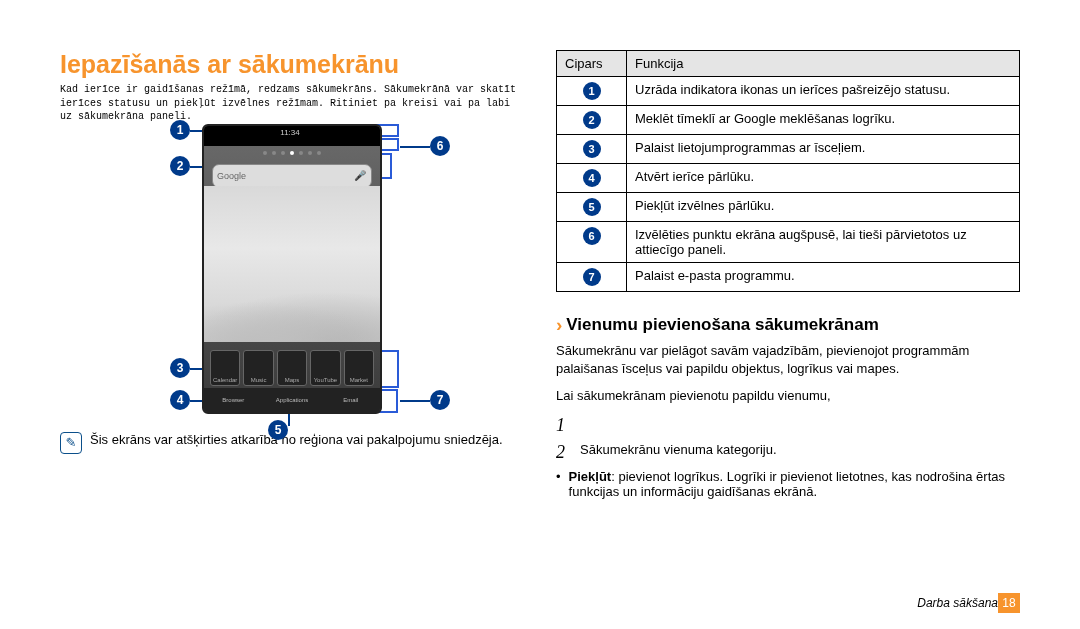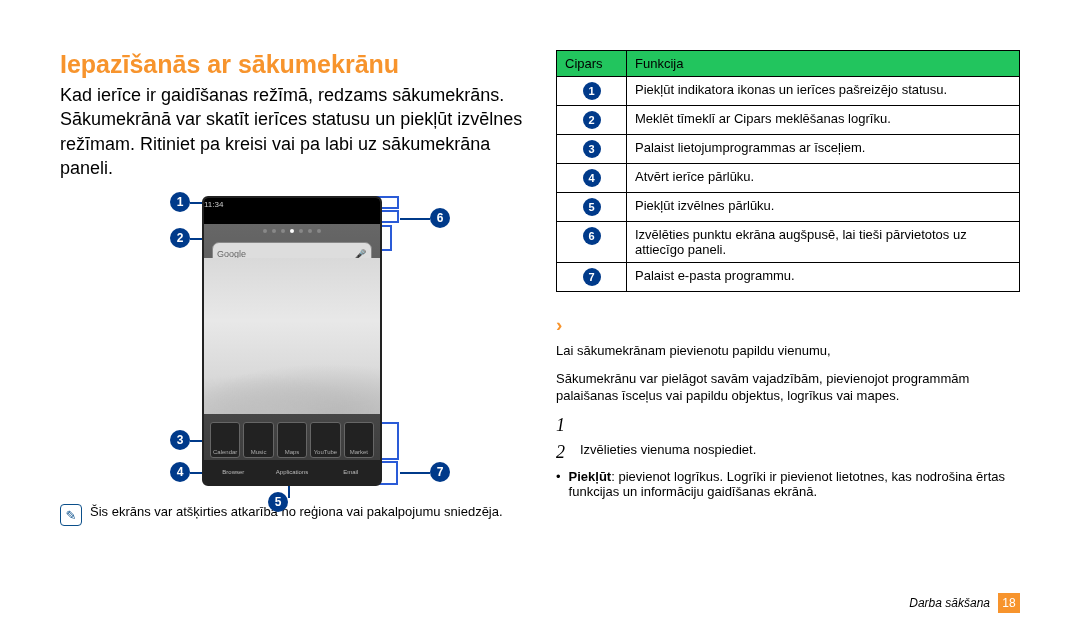--- a/index.html
+++ b/index.html
@@ -19,42 +19,42 @@
   .col {
     flex: 1;
     min-width: 0;
   }
   .left .title {
     color: #f7942d;
     font-size: 25px;
     font-weight: 600;
     margin-bottom: 4px;
   }
-  .intro { font-size: 18px; line-height: 1.35; margin-bottom: 16px; }
+  .intro { font-size: 10px; line-height: 1.35; margin-bottom: 0; font-family: Liberation Mono, monospace; }
   .phone-wrap {
     display: flex;
     justify-content: center;
     position: relative;
     margin-bottom: 18px;
   }
   .phone {
     width: 180px;
     height: 290px;
     background: linear-gradient(#6b6b6b, #3a3a3a);
     border: 2px solid #222;
     border-radius: 6px;
     position: relative;
     overflow: hidden;
   }
   .phone .statusbar {
-    height: 26px;
+    height: 20px;
     background: #000;
     color: #ccc;
     font-size: 8px;
-    text-align: left;
+    text-align: center;
     padding-right: 4px;
     line-height: 14px;
   }
   .phone .dots {
     height: 14px;
     display: flex;
     justify-content: center;
     align-items: center;
     gap: 5px;
   }
@@ -163,21 +163,21 @@
     width: 100%;
     font-size: 13px;
   }
   table.func th, table.func td {
     border: 1px solid #000;
     padding: 5px 8px;
     text-align: left;
     vertical-align: top;
   }
   table.func th {
-    background: #22c55e;
+    background: #e5e5e5;
     font-weight: normal;
   }
   .circnum {
     width: 18px; height: 18px;
     border-radius: 50%;
     background: #003a8a;
     color: #fff;
     font-size: 11px;
     font-weight: bold;
     display: inline-flex;
@@ -225,21 +225,20 @@
   .menukey::before { top: 3px; }
   .menukey::after { top: 7px; }
   .bullet { display:flex; gap:6px; font-size:13px; margin-top:4px;}
   .bullet .dot{ width:10px; }
   .footer {
     position: absolute;
     bottom: 16px;
     right: 60px;
     display: flex;
     align-items: center;
-    gap: 8px;
     font-size: 12px;
   }
   .footer .pg {
     width: 22px; height: 20px;
     background: #f7942d;
     color: #fff;
     display: flex;
     align-items: center;
     justify-content: center;
     font-size: 12px;
@@ -319,25 +318,25 @@
 
   <div class="col right">
     <table class="func">
       <tbody>
           <tr>
         <th style="width:70px">Cipars</th>
         <th>Funkcija</th>
       </tr>
       <tr>
             <td style="text-align:center"><span class="circnum">1</span></td>
-            <td>Piekļūt indikatora ikonas un ierīces pašreizējo statusu.</td>
+            <td>Uzrāda indikatora ikonas un ierīces pašreizējo statusu.</td>
           </tr>
       <tr>
             <td style="text-align:center"><span class="circnum">2</span></td>
-            <td>Meklēt tīmeklī ar Cipars meklēšanas logrīku.</td>
+            <td>Meklēt tīmeklī ar Google meklēšanas logrīku.</td>
           </tr>
       <tr>
             <td style="text-align:center"><span class="circnum">3</span></td>
             <td>Palaist lietojumprogrammas ar īsceļiem.</td>
           </tr>
       <tr>
             <td style="text-align:center"><span class="circnum">4</span></td>
             <td>Atvērt ierīce pārlūku.</td>
           </tr>
       <tr>
@@ -351,30 +350,31 @@
       <tr>
             <td style="text-align:center"><span class="circnum">7</span></td>
             <td>Palaist e-pasta programmu.</td>
           </tr>
     </tbody>
       </table>
 
     <div class="sub">
       <div class="sub-title">
         <span class="arrow">›</span>
+        <span>Vienumu pievienošana sākumekrānam</span>
       </div>
+      <div class="para">Sākumekrānu var pielāgot savām vajadzībām, pievienojot programmām palaišanas īsceļus vai papildu objektus, logrīkus vai mapes.</div>
       <div class="para">Lai sākumekrānam pievienotu papildu vienumu,</div>
-      <div class="para">Sākumekrānu var pielāgot savām vajadzībām, pievienojot programmām palaišanas īsceļus vai papildu objektus, logrīkus vai mapes.</div>
       <div class="steps">
         <div class="step">
           <div class="n">1</div>
         </div>
         <div class="step">
           <div class="n">2</div>
-          <div>Izvēlieties vienuma nospiediet.</div>
+          <div>Sākumekrānu vienuma kategoriju.</div>
         </div>
       </div>
       <div class="bullet">
         <div class="dot">•</div>
         <div>
           <b>Piekļūt</b><span>: pievienot logrīkus. Logrīki ir pievienot lietotnes, kas nodrošina ērtas funkcijas un informāciju gaidīšanas ekrānā.</span>
         </div>
       </div>
     </div>
   </div>

